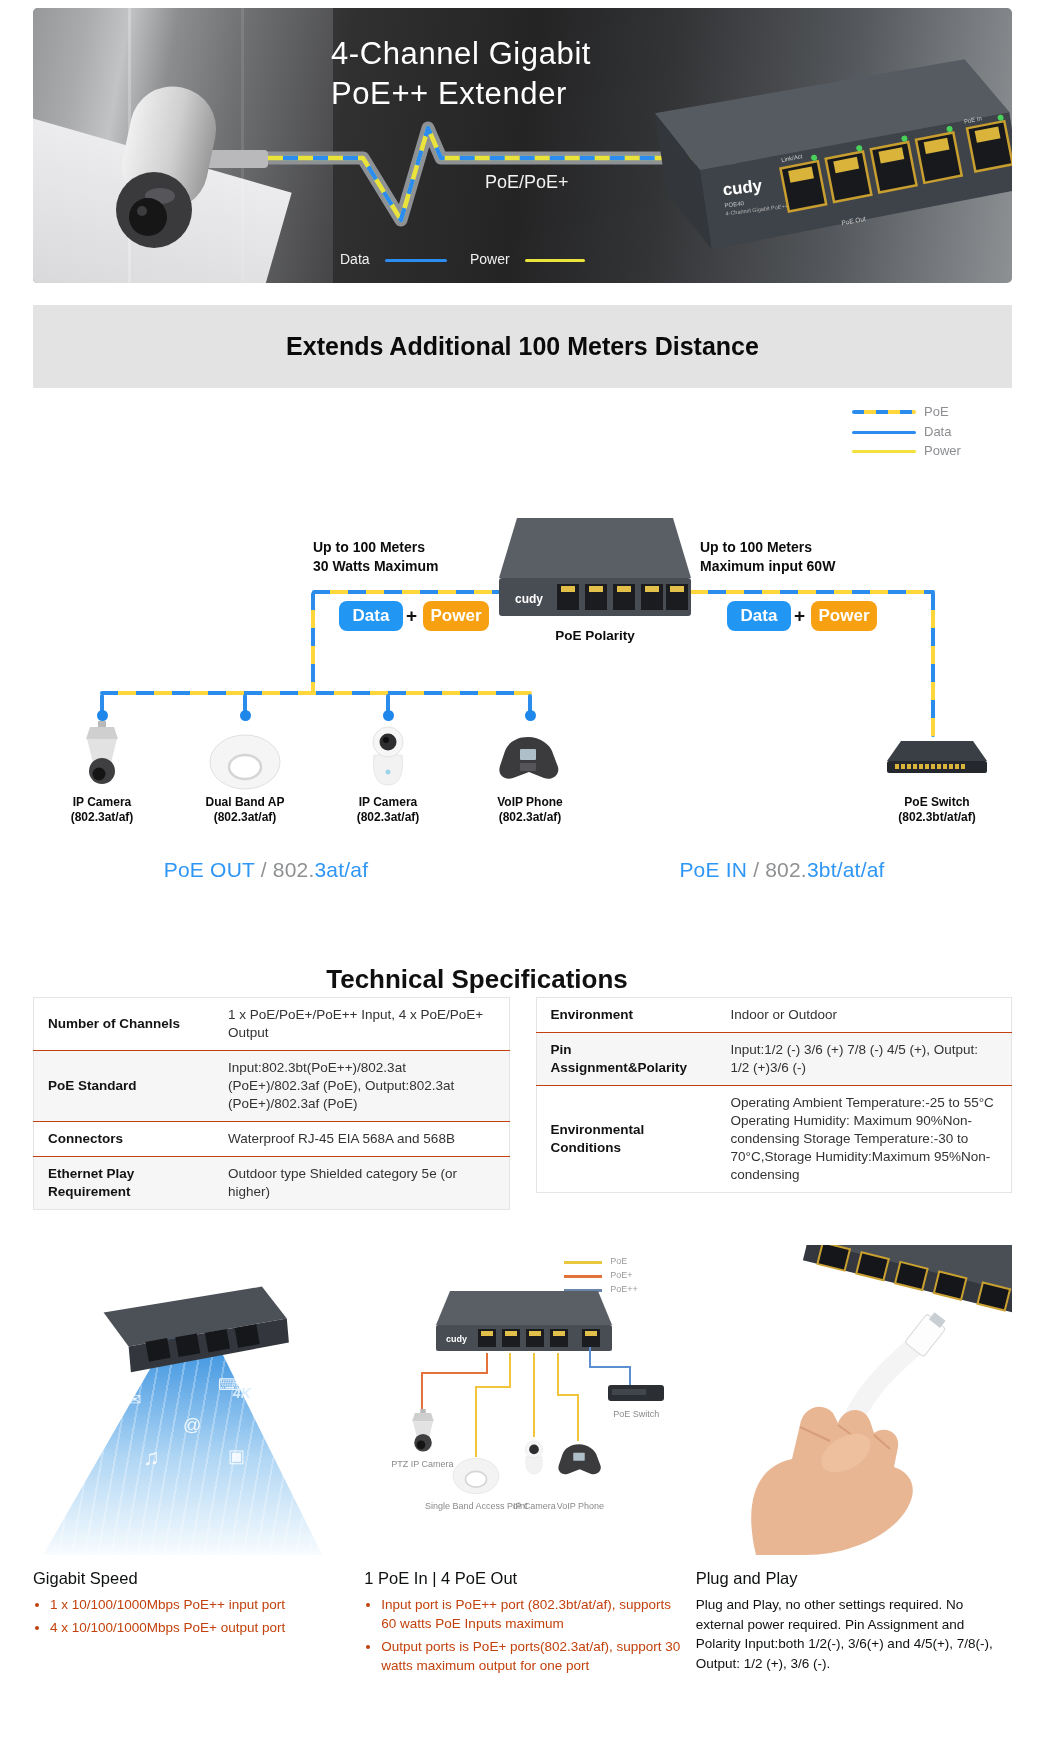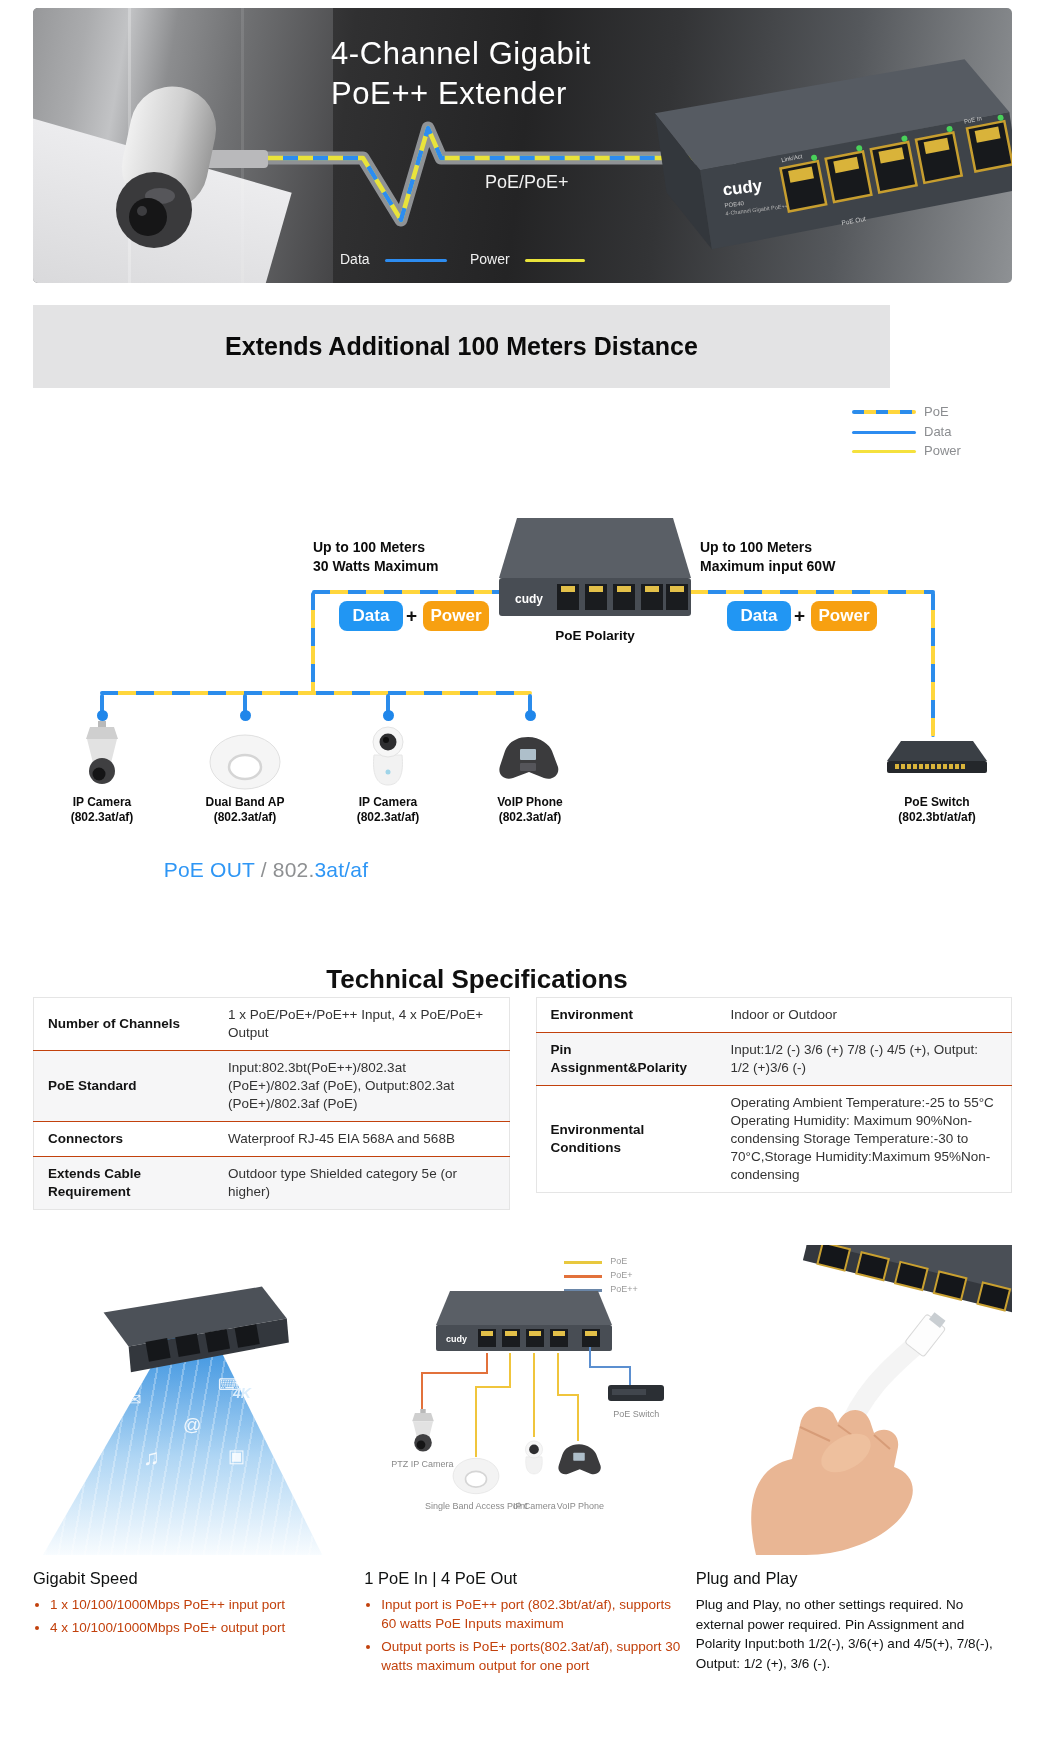--- a/index.html
+++ b/index.html
@@ -15,21 +15,21 @@
         background:linear-gradient(#ececee,#c6c6c8);}
   .hero-seam{position:absolute;top:0;width:3px;height:275px;background:rgba(255,255,255,.25);}
   .hero-title{position:absolute;left:298px;top:26px;color:#fff;font-size:31px;line-height:40px;
         font-weight:400;letter-spacing:.6px;}
   .cable-label{position:absolute;left:420px;top:164px;color:#f2f2f2;font-size:18px;margin-left:32px;}
   .hero-leg-label{position:absolute;color:#f0f0f0;font-size:14px;}
   .hero-leg-line{position:absolute;height:3px;border-radius:2px;}
   .abs-svg{position:absolute;}
 
   
-  .banner{position:absolute;left:33px;top:305px;width:857px;height:83px;background:#e3e3e4;
+  .banner{position:absolute;left:33px;top:305px;width:979px;height:83px;background:#e3e3e4;
         display:flex;align-items:center;justify-content:center;}
   .banner span{font-size:25px;font-weight:bold;color:#0a0a0a;}
 
   
   .diagram{position:absolute;left:0;top:388px;width:1045px;height:530px;}
   .dash-h{position:absolute;height:4px;border-radius:2px;
         background:repeating-linear-gradient(90deg,#2b8ceb 0 18px,#ffd63c 18px 36px);}
   .dash-v{position:absolute;width:4px;border-radius:2px;
         background:repeating-linear-gradient(180deg,#2b8ceb 0 18px,#ffd63c 18px 36px);}
   .solid-v{position:absolute;width:4px;background:#2b8ceb;border-radius:2px;}
@@ -285,40 +285,43 @@
       <div>(802.3at/af)</div>
     </div>
     <div class="devlabel" style="left:862px;top:407px">
       <div>PoE Switch</div>
       <div>(802.3bt/at/af)</div>
     </div>
 
     <div class="poeline" style="left:106px;top:470px">
       <span class="b">PoE OUT </span><span class="g">/ 802.</span><span class="b">3at/af</span>
     </div>
+    <div class="poeline" style="left:622px;top:470px">
+      <span class="b">PoE IN </span><span class="g">/ 802.</span><span class="b">3bt/at/af</span>
+    </div>
   </section>
 
   <h2 class="spec-title">Technical Specifications</h2>
   <div class="tables">
     <table class="spec-table">
       <tbody>
         <tr>
             <td class="lbl">Number of Channels</td>
             <td>1 x PoE/PoE+/PoE++ Input, 4 x PoE/PoE+ Output</td>
           </tr>
         <tr>
             <td class="lbl">PoE Standard</td>
             <td>Input:802.3bt(PoE++)/802.3at (PoE+)/802.3af (PoE), Output:802.3at (PoE+)/802.3af (PoE)</td>
           </tr>
         <tr>
             <td class="lbl">Connectors</td>
             <td>Waterproof RJ-45 EIA 568A and 568B</td>
           </tr>
         <tr>
-            <td class="lbl">Extends Cable Requirement</td>
+            <td class="lbl">Ethernet Play Requirement</td>
             <td>Outdoor type Shielded category 5e (or higher)</td>
           </tr>
       </tbody>
     </table>
     <table class="spec-table">
       <tbody>
         <tr>
             <td class="lbl">Environment</td>
             <td>Indoor or Outdoor</td>
           </tr>

